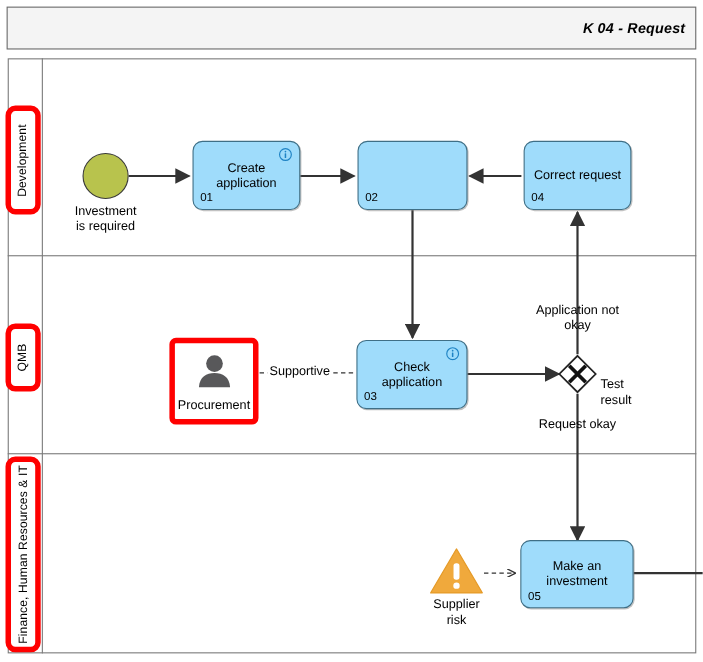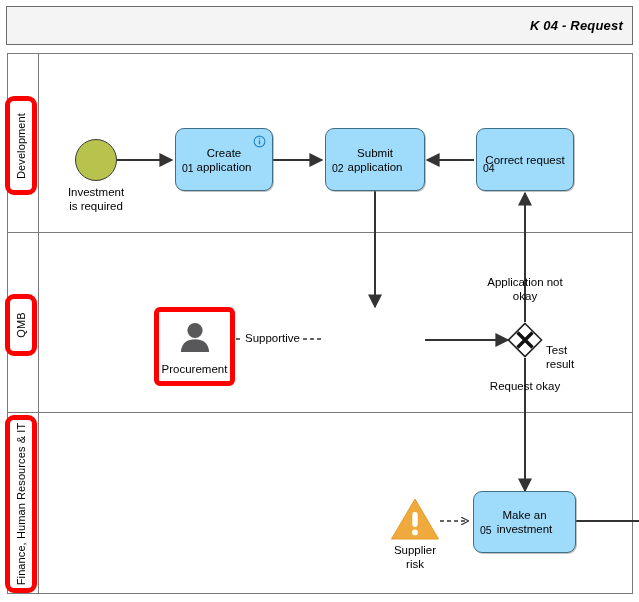--- a/index.html
+++ b/index.html
@@ -108,21 +108,21 @@
     text-align: center;
     font-size: 11.5px;
     color: #000000;
     padding: 0 5px;
     box-sizing: border-box;
     line-height: 14px;
   }
   .task-num {
     position: absolute;
     left: 6px;
-    bottom: 16px;
+    bottom: 4px;
     font-size: 10.5px;
     color: #000000;
   }
   .info-icon {
     position: absolute;
     right: 6px;
     top: 5px;
     width: 13px;
     height: 13px;
   }
@@ -298,29 +298,39 @@
         <circle cx="8" cy="8" r="6.6" fill="none" stroke="#1f83c4" stroke-width="1.3"></circle>
         <circle cx="8" cy="4.7" r="0.95" fill="#1f83c4"></circle>
         <rect x="7.15" y="6.6" width="1.7" height="5.2" rx="0.6" fill="#1f83c4"></rect>
       </svg>
     </span>
     <div class="task-title">Create application</div>
     <div class="task-num">01</div>
   </div>
 
   <div class="task" style="left:325px; top:128px; width:100px; height:63px;">
-    <div class="task-title">Submit application</div>
     <div class="task-num">02</div>
   </div>
 
   <div class="task" style="left:476px; top:128px; width:98px; height:63px;">
     <div class="task-title">Correct request</div>
     <div class="task-num">04</div>
   </div>
 
+  <div class="task" style="left:324px; top:309px; width:101px; height:63px;">
+    <span class="info-icon">
+      <svg viewBox="0 0 16 16" width="13" height="13">
+        <circle cx="8" cy="8" r="6.6" fill="none" stroke="#1f83c4" stroke-width="1.3"></circle>
+        <circle cx="8" cy="4.7" r="0.95" fill="#1f83c4"></circle>
+        <rect x="7.15" y="6.6" width="1.7" height="5.2" rx="0.6" fill="#1f83c4"></rect>
+      </svg>
+    </span>
+    <div class="task-title">Check application</div>
+    <div class="task-num">03</div>
+  </div>
 
   <div class="task" style="left:473px; top:491px; width:103px; height:62px;">
     <div class="task-title">
       <div>Make an</div>
       <div>investment</div>
     </div>
     <div class="task-num">05</div>
   </div>
 
   <div class="gateway" style="left:507px; top:322px;">

